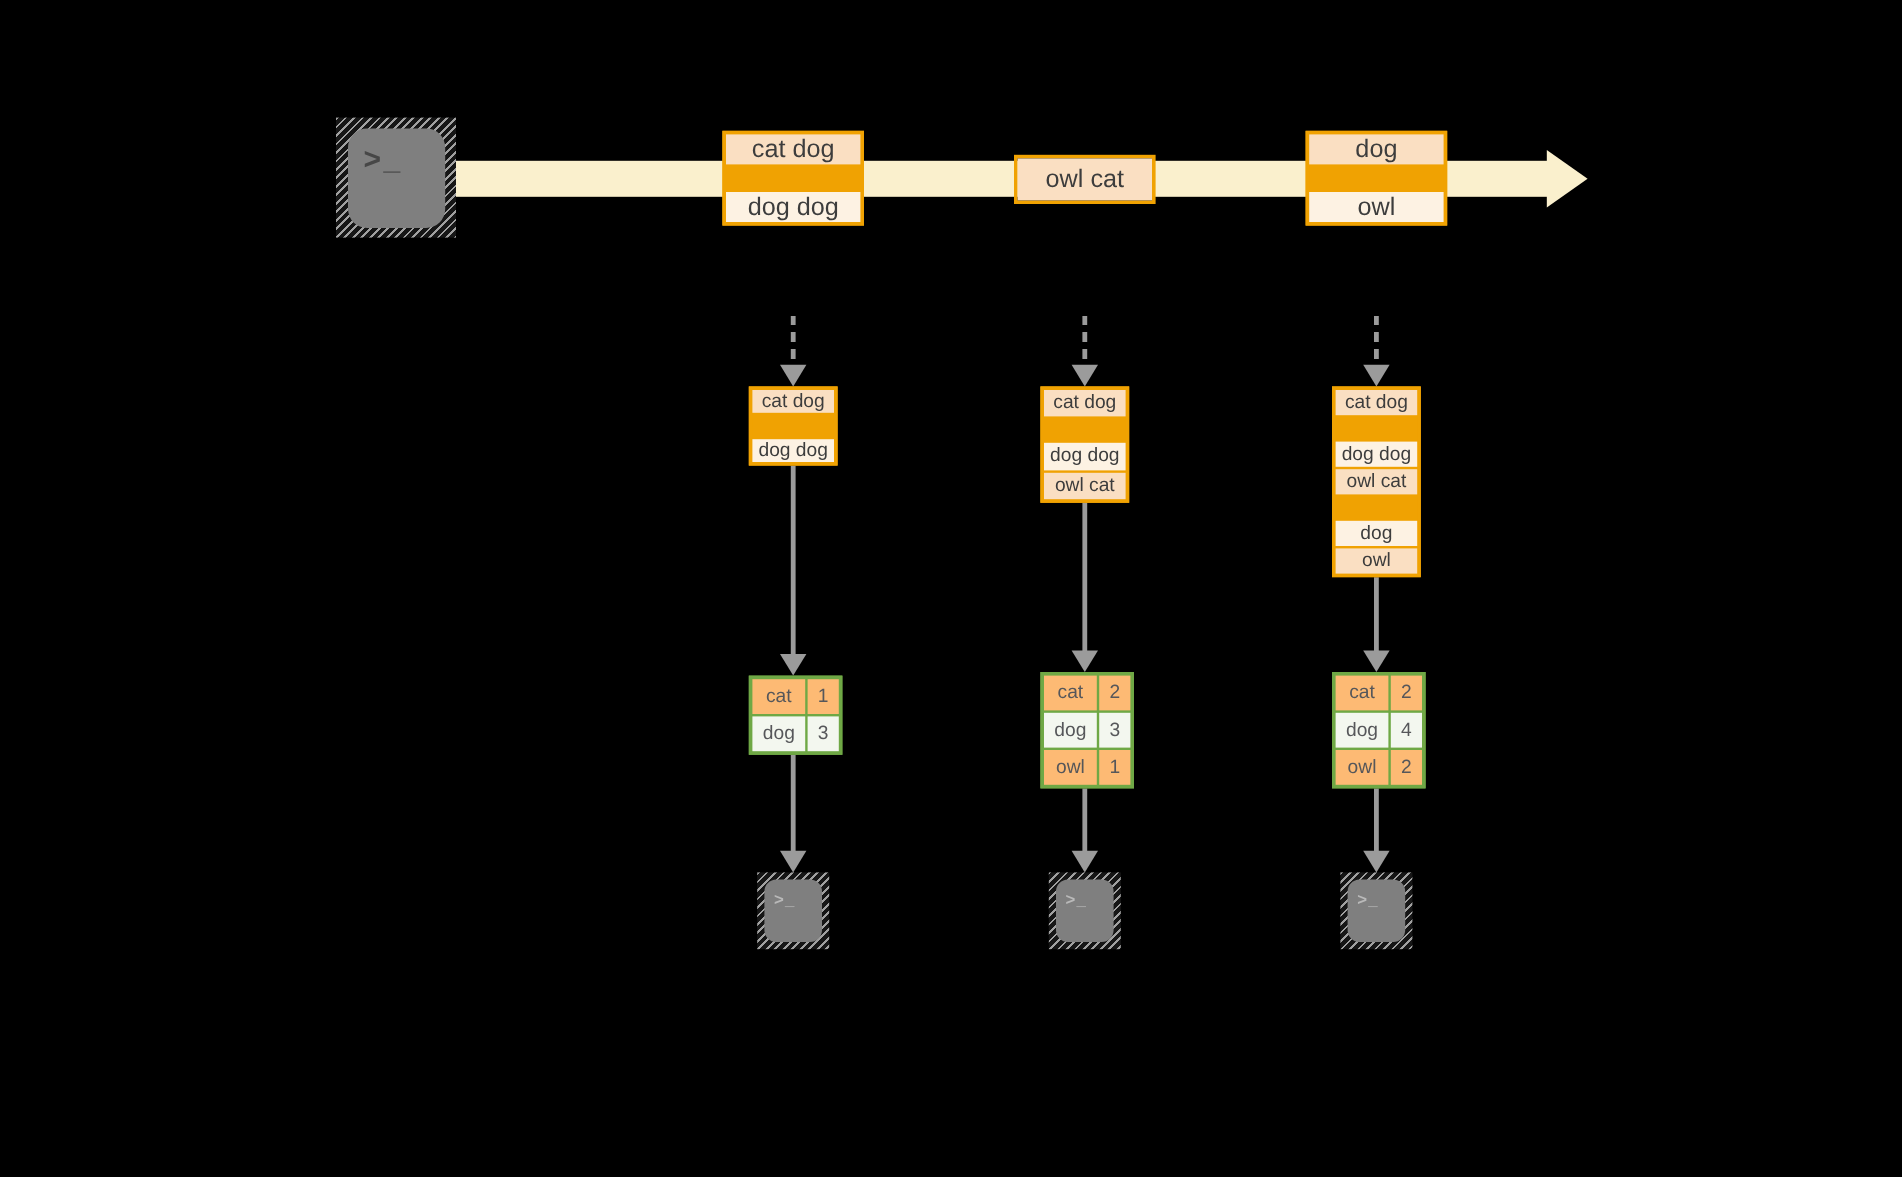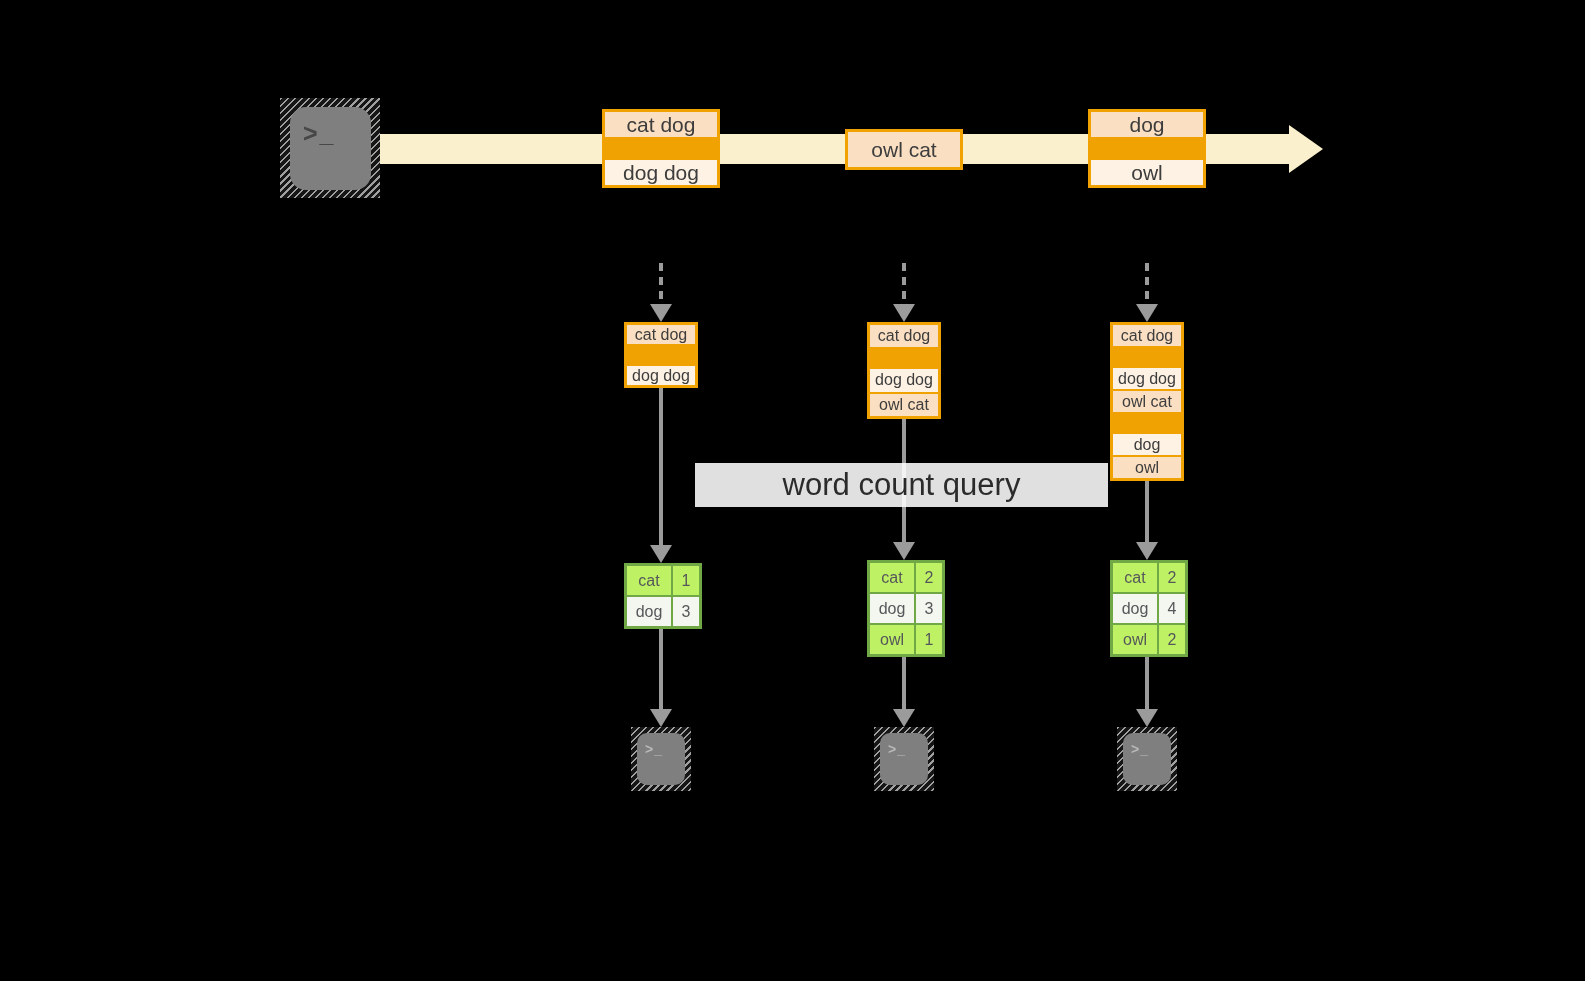--- a/index.html
+++ b/index.html
@@ -36,21 +36,21 @@
          border-top:18px solid #9B9B9B;z-index:2;}
 
   
   .wcq{background:rgba(255,255,255,0.88);display:flex;align-items:center;justify-content:center;
        font-size:31px;color:#2b2b2b;z-index:3;white-space:nowrap;}
 
   
   .gtable{display:grid;grid-template-columns:44px 26px;gap:2px;background:#6FA845;border:3px solid #6FA845;z-index:4;}
   .gtable .cell{height:29px;display:flex;align-items:center;justify-content:center;
                 color:#56575a;font-size:16px;}
-  .g-a{background:#bef264;}
+  .g-a{background:#fdba74;}
   .g-b{background:#F3F7EF;}
 </style>
 </head>
 <body>
 
 <div class="canvas">
 
   <div class="abs hatch" style="left:280px;top:98px;width:100px;height:100px;z-index:3;">
     <div class="term-screen" style="left:10px;top:9px;width:81px;height:83px;">
       <div class="prompt big">&gt;_</div>
@@ -96,21 +96,20 @@
     <div class="orow fill-a">owl</div>
   </div>
 
   <div class="abs vline" style="left:659px;top:388px;height:158px;"></div>
   <div class="abs ahead" style="left:650px;top:545px;"></div>
   <div class="abs vline" style="left:902px;top:419px;height:124px;"></div>
   <div class="abs ahead" style="left:893px;top:542px;"></div>
   <div class="abs vline" style="left:1145px;top:481px;height:62px;"></div>
   <div class="abs ahead" style="left:1136px;top:542px;"></div>
 
-  <div class="abs wcq" style="left:695px;top:463px;width:413px;height:44px;">word count query</div>
 
   <div class="abs gtable" style="left:624px;top:563px;">
     <div class="cell g-a">cat</div>
     <div class="cell g-a">1</div>
     <div class="cell g-b">dog</div>
     <div class="cell g-b">3</div>
   </div>
   <div class="abs gtable" style="left:867px;top:560px;">
     <div class="cell g-a">cat</div>
     <div class="cell g-a">2</div>

